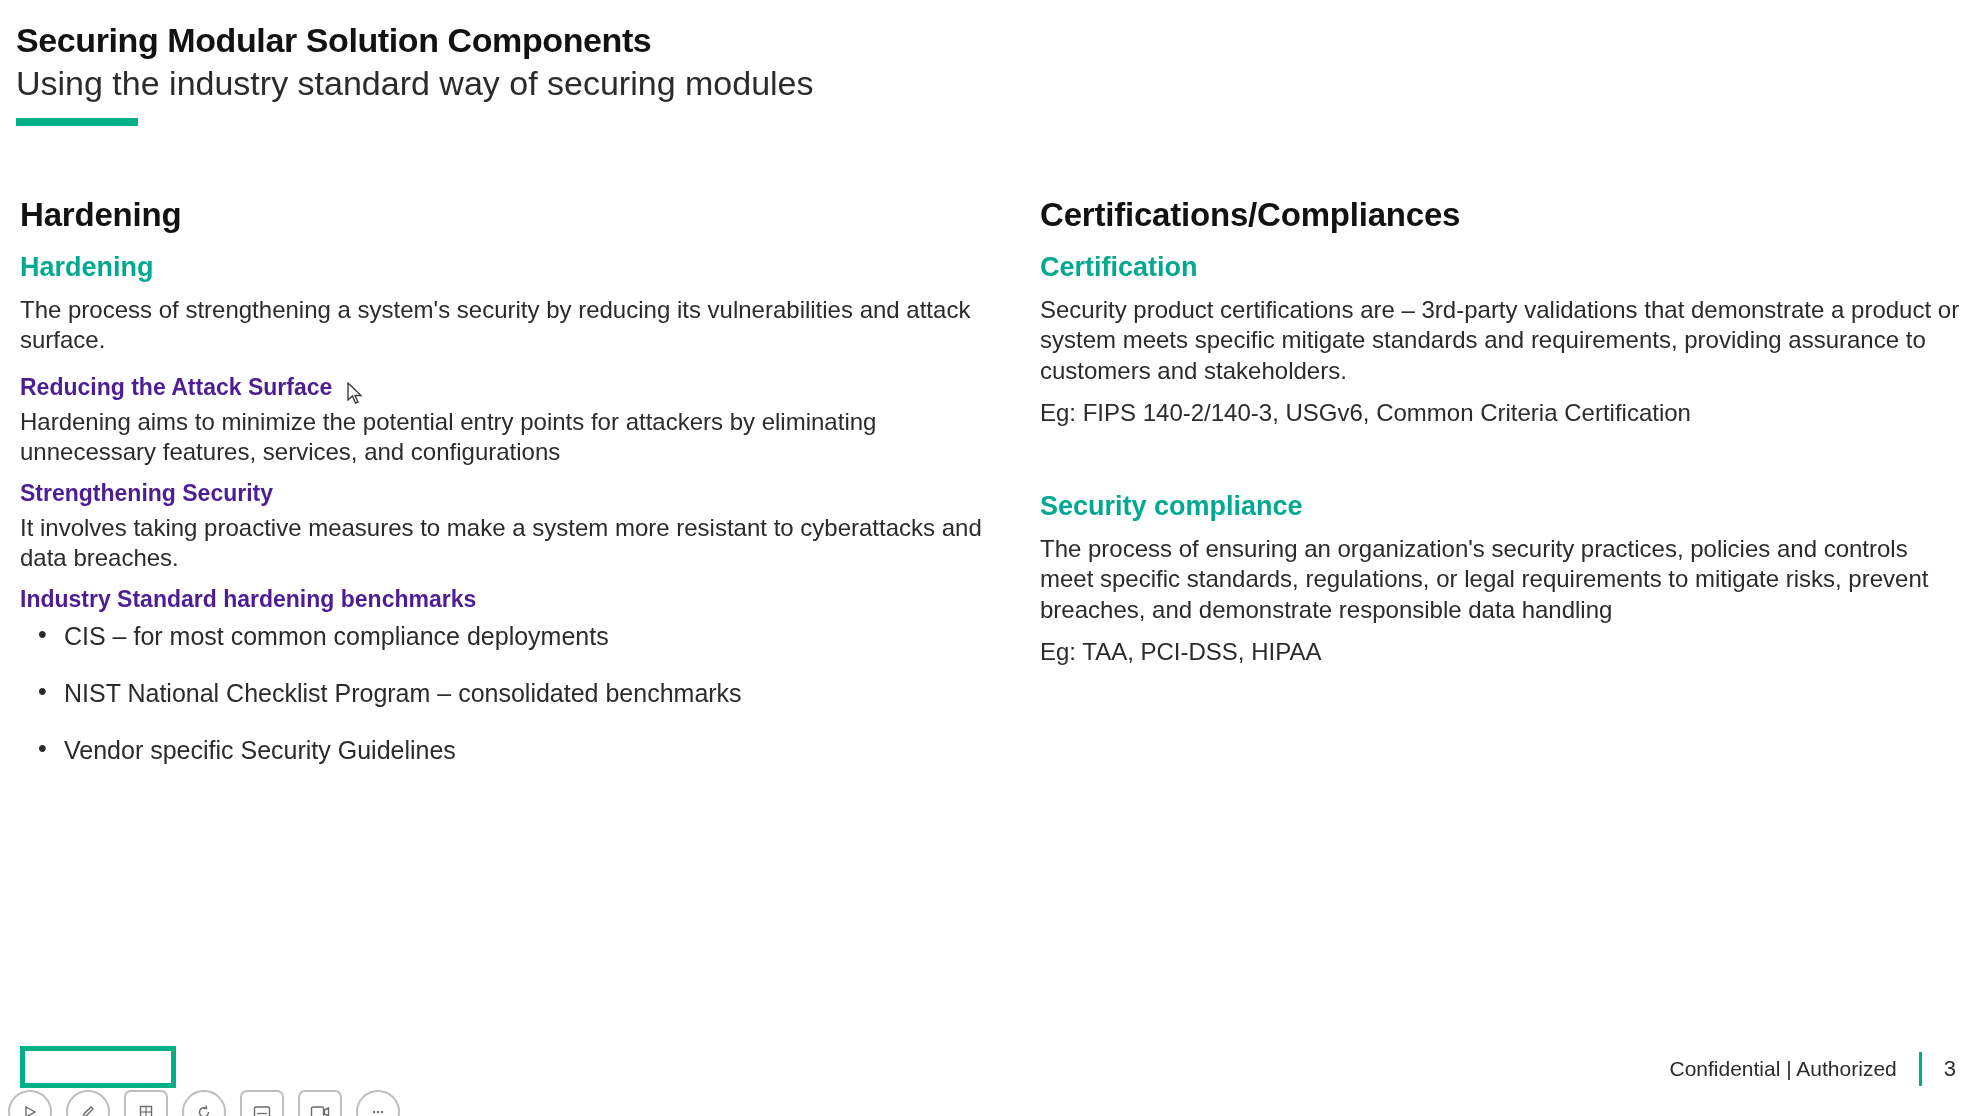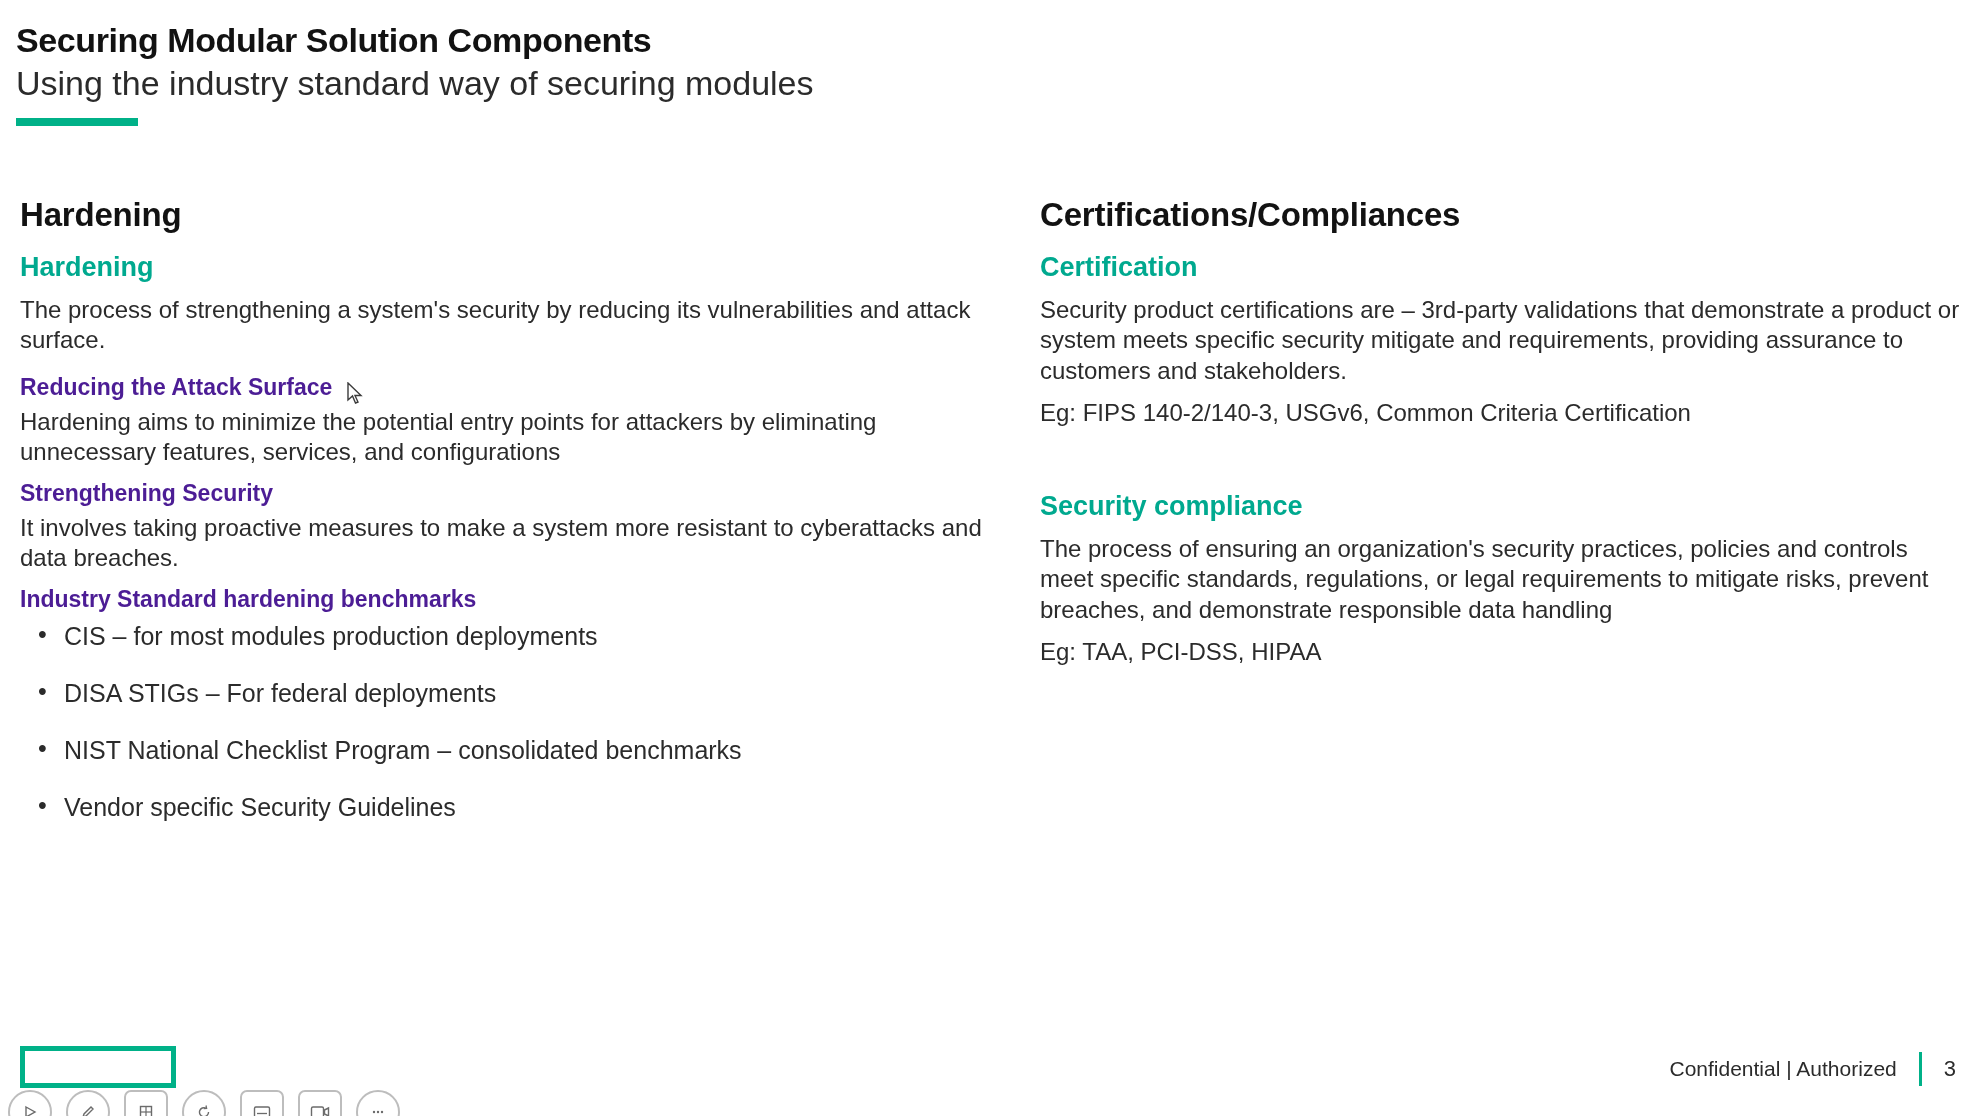--- a/index.html
+++ b/index.html
@@ -206,32 +206,31 @@
       <p class="body-text">The process of strengthening a system's security by reducing its vulnerabilities and attack surface.</p>
 
       <div class="sec-heading-bold">Reducing the Attack Surface</div>
       <p class="body-text tight">Hardening aims to minimize the potential entry points for attackers by eliminating unnecessary features, services, and configurations</p>
 
       <div class="sec-heading-bold">Strengthening Security</div>
       <p class="body-text tight">It involves taking proactive measures to make a system more resistant to cyberattacks and data breaches.</p>
 
       <div class="sec-heading-bold">Industry Standard hardening benchmarks</div>
       <ul class="bullets">
-        <li>CIS – for most modules production deployments</li>
-        <li>DISA STIGs – For federal deployments</li>
+        <li>CIS – for most common compliance deployments</li>
         <li>NIST National Checklist Program – consolidated benchmarks</li>
         <li>Vendor specific Security Guidelines</li>
       </ul>
     </div>
 
     <div class="col col-right">
       <div class="col-heading">Certifications/Compliances</div>
 
       <div class="sec-heading-green">Certification</div>
-      <p class="body-text tight">Security product certifications are – 3rd-party validations that demonstrate a product or system meets specific security mitigate and requirements, providing assurance to customers and stakeholders.</p>
+      <p class="body-text tight">Security product certifications are – 3rd-party validations that demonstrate a product or system meets specific mitigate standards and requirements, providing assurance to customers and stakeholders.</p>
       <p class="body-text eg">Eg: FIPS 140-2/140-3, USGv6, Common Criteria Certification</p>
 
       <div class="spacer-lg"></div>
 
       <div class="sec-heading-green">Security compliance</div>
       <p class="body-text tight">The process of ensuring an organization's security practices, policies and controls meet specific standards, regulations, or legal requirements to mitigate risks, prevent breaches, and demonstrate responsible data handling</p>
       <p class="body-text eg">Eg: TAA, PCI-DSS, HIPAA</p>
     </div>
   </div>
 

